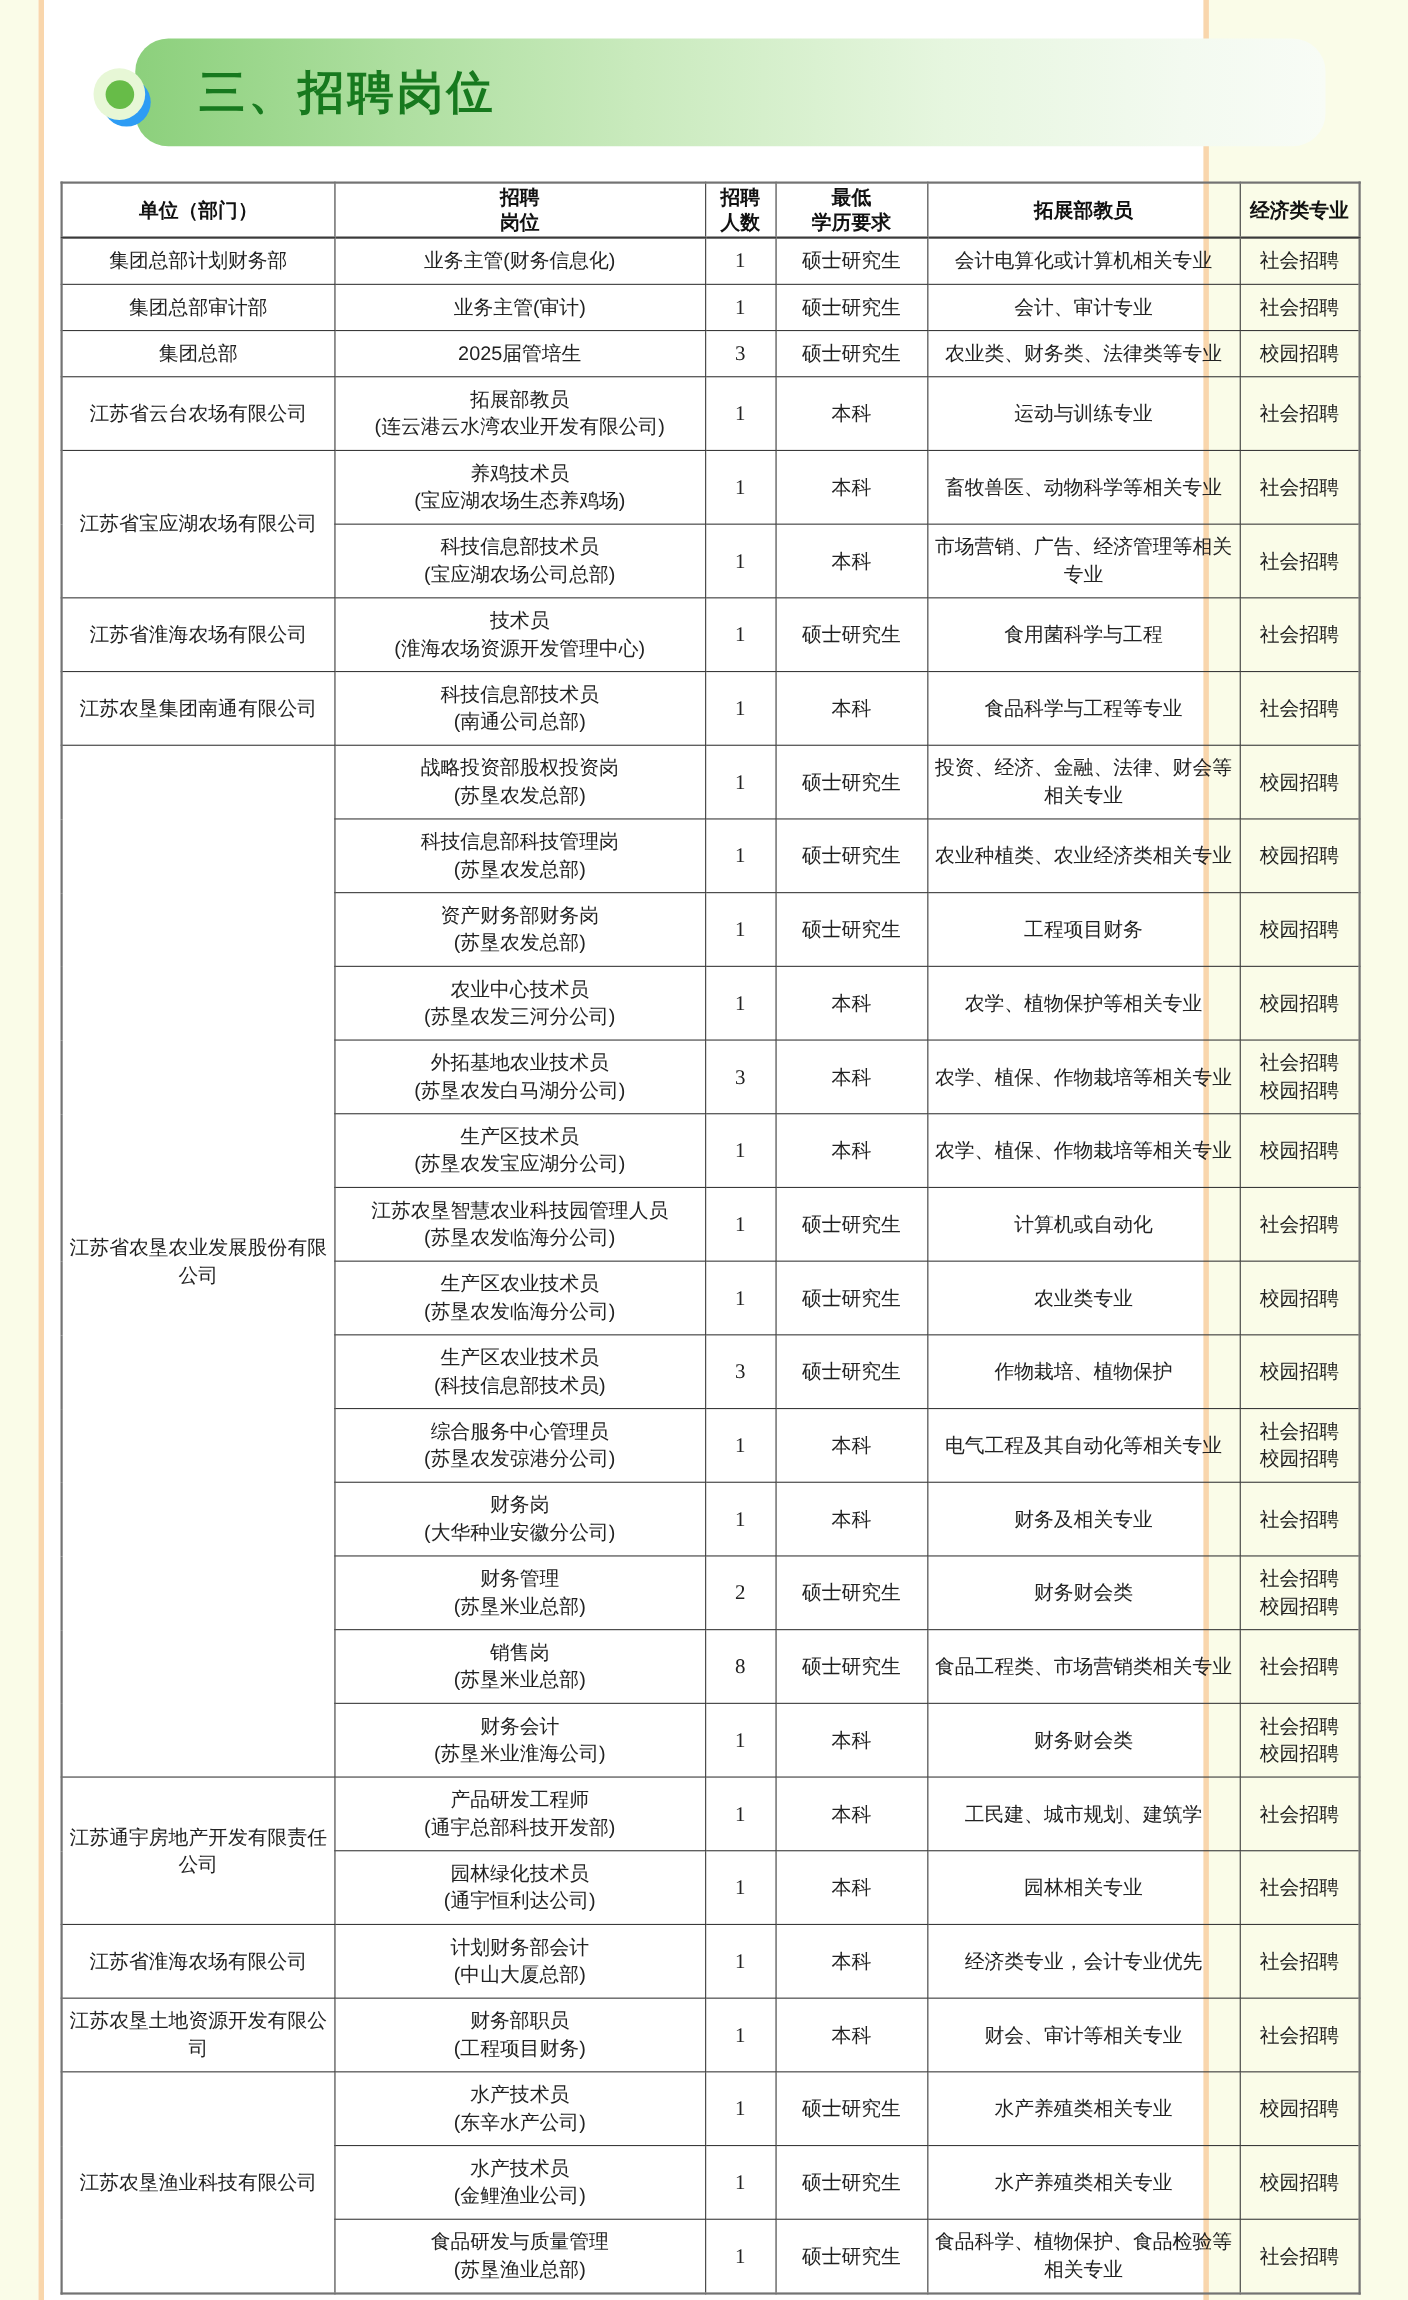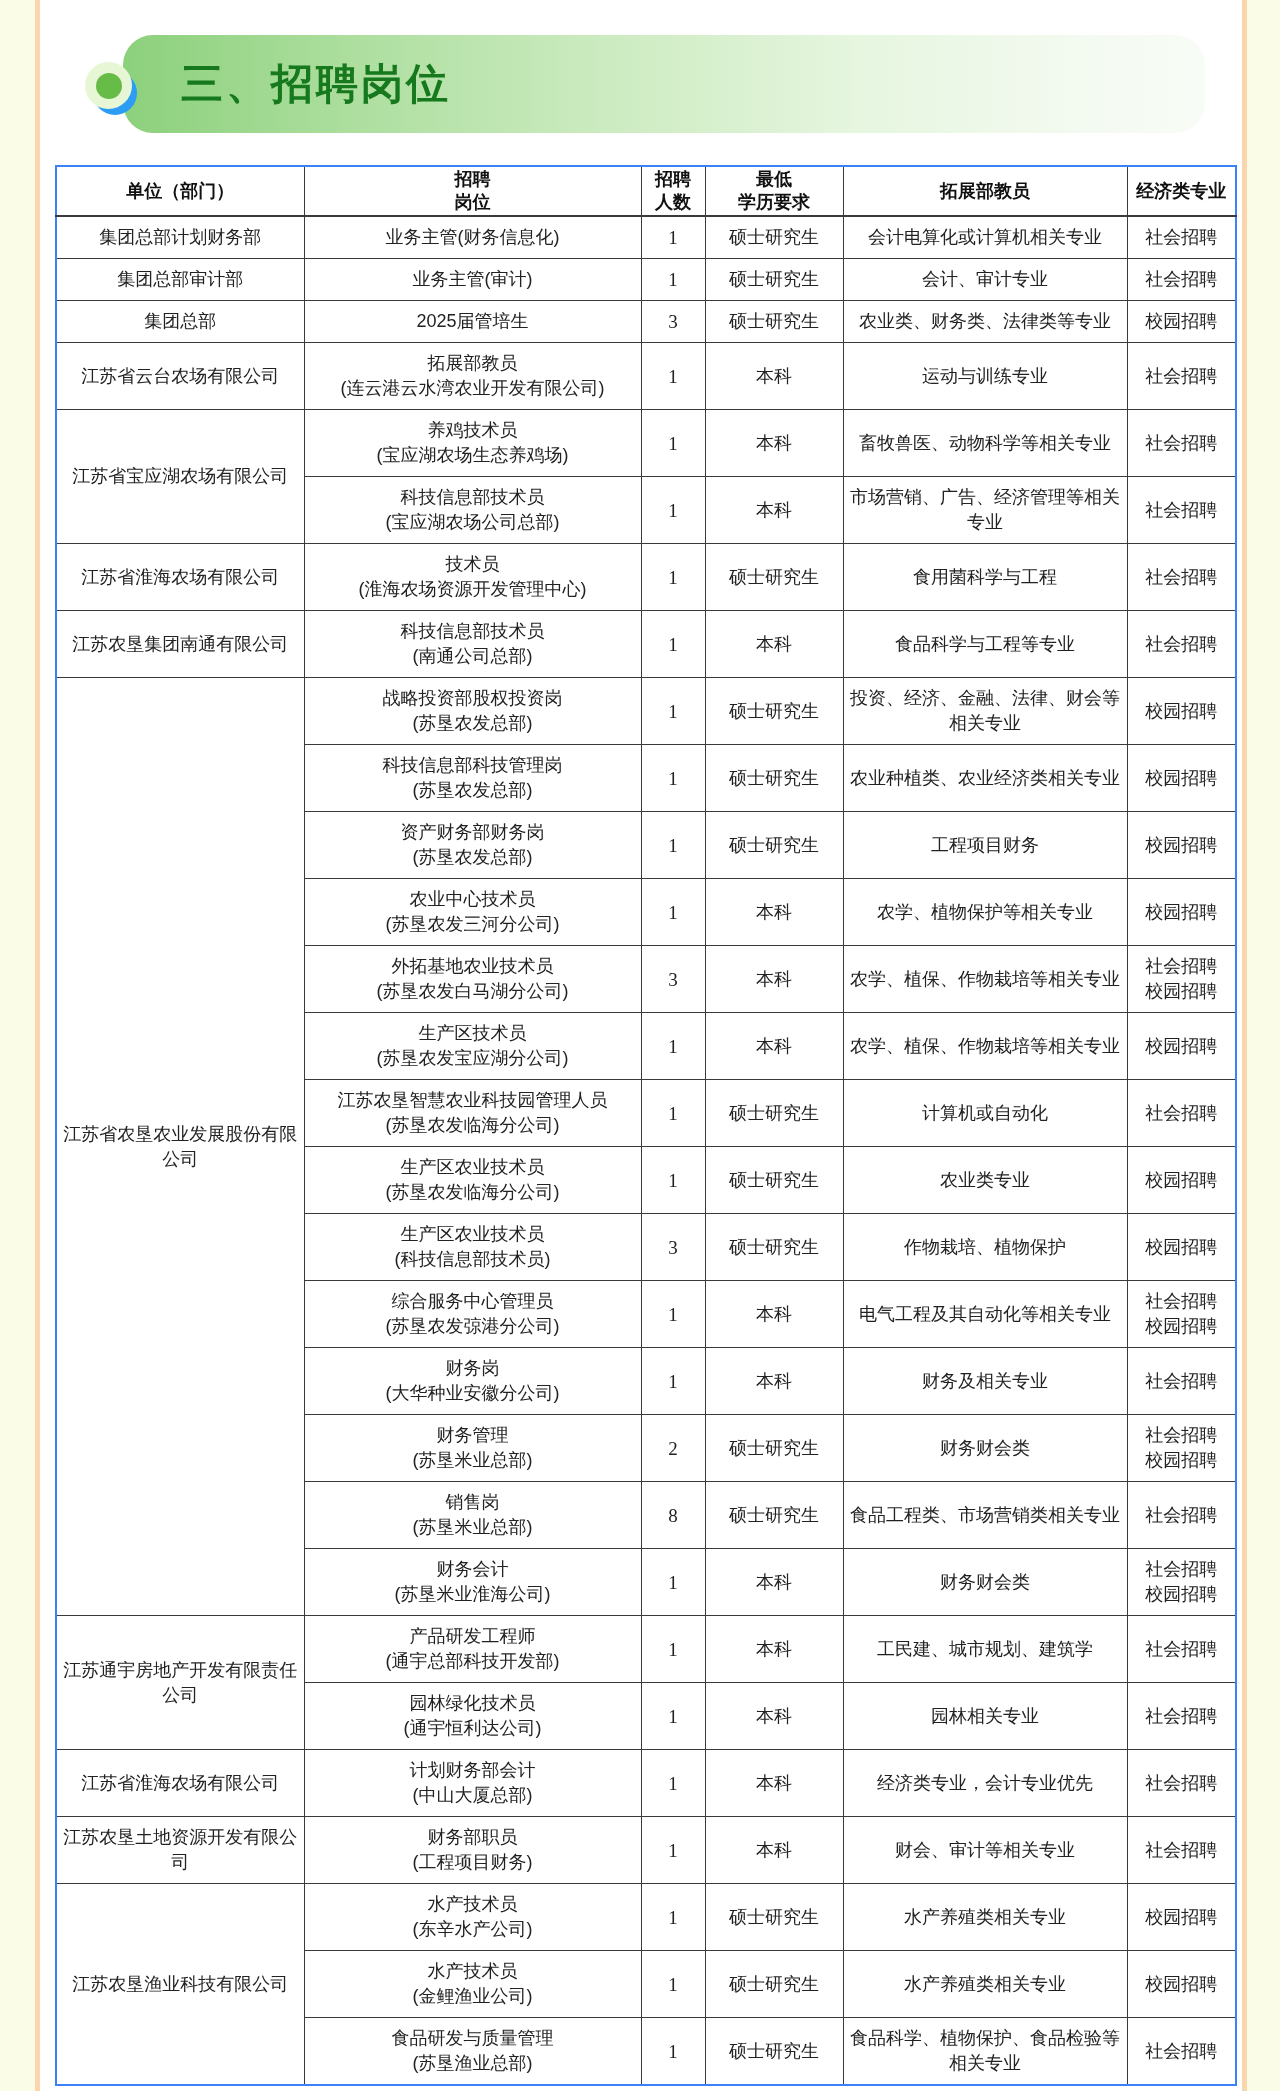--- a/index.html
+++ b/index.html
@@ -4,21 +4,21 @@
 <style>
   * { box-sizing: border-box; }
   html,body { margin:0; padding:0; }
   body {
     width:1280px; height:2091px;
     background:#FAFCE8;
     font-family:"Liberation Sans", sans-serif;
   }
   .page { position:relative; width:1280px; height:2091px; background:#FAFCE8; overflow:hidden; }
   .card {
-    position:absolute; left:35px; top:0; width:1212px; height:2091px;
+    position:absolute; left:35px; top:0; width:1064px; height:2091px;
     background:#ffffff;
     border-left:5px solid #F9D6AC; border-right:5px solid #F9D6AC;
   }
   .section-header { position:relative; height:133px; }
   .banner {
     position:absolute; left:83px; top:35px; width:1082px; height:98px;
     border-radius:30px;
     background:linear-gradient(90deg,#8CD07C 0%,#AEDFA0 22%,#C9EABD 42%,#E6F6DF 68%,#F3FAF0 88%,#F8FCF6 100%);
   }
   .banner h1 {
@@ -27,21 +27,21 @@
     color:#17791E;
   }
   .bullet { position:absolute; left:45px; top:62px; width:54px; height:54px; }
   .bullet .b-blue { position:absolute; left:8px; top:9px; width:44px; height:44px; border-radius:50%; background:#2D9CF4; }
   .bullet .b-pale { position:absolute; left:0; top:0; width:47px; height:47px; border-radius:50%; background:#E7F7D6; }
   .bullet .b-dot  { position:absolute; left:11px; top:11px; width:26px; height:26px; border-radius:50%; background:#67BC48; }
 
   table.jobs {
     border-collapse:collapse; table-layout:fixed;
     width:1180px; margin:32px 0 0 15px;
-    border:2px solid #3b82f6;
+    border:2px solid #737373;
   }
   .col-1{width:248px}.col-2{width:337px}.col-3{width:64px}.col-4{width:138px}.col-5{width:284px}.col-6{width:109px}
   th, td { border:1px solid #3a3a3a; text-align:center; vertical-align:middle; }
   th {
     font-size:18px; font-weight:bold; color:#111;
     white-space:pre-line; line-height:23px; padding:1px 2px;
   }
   thead th { border-bottom-width:2px; }
   td { padding:8px 6px; font-size:18px; line-height:25px; color:#222; }
   td.count-cell { font-family:"Liberation Serif", serif; font-size:19px; }

